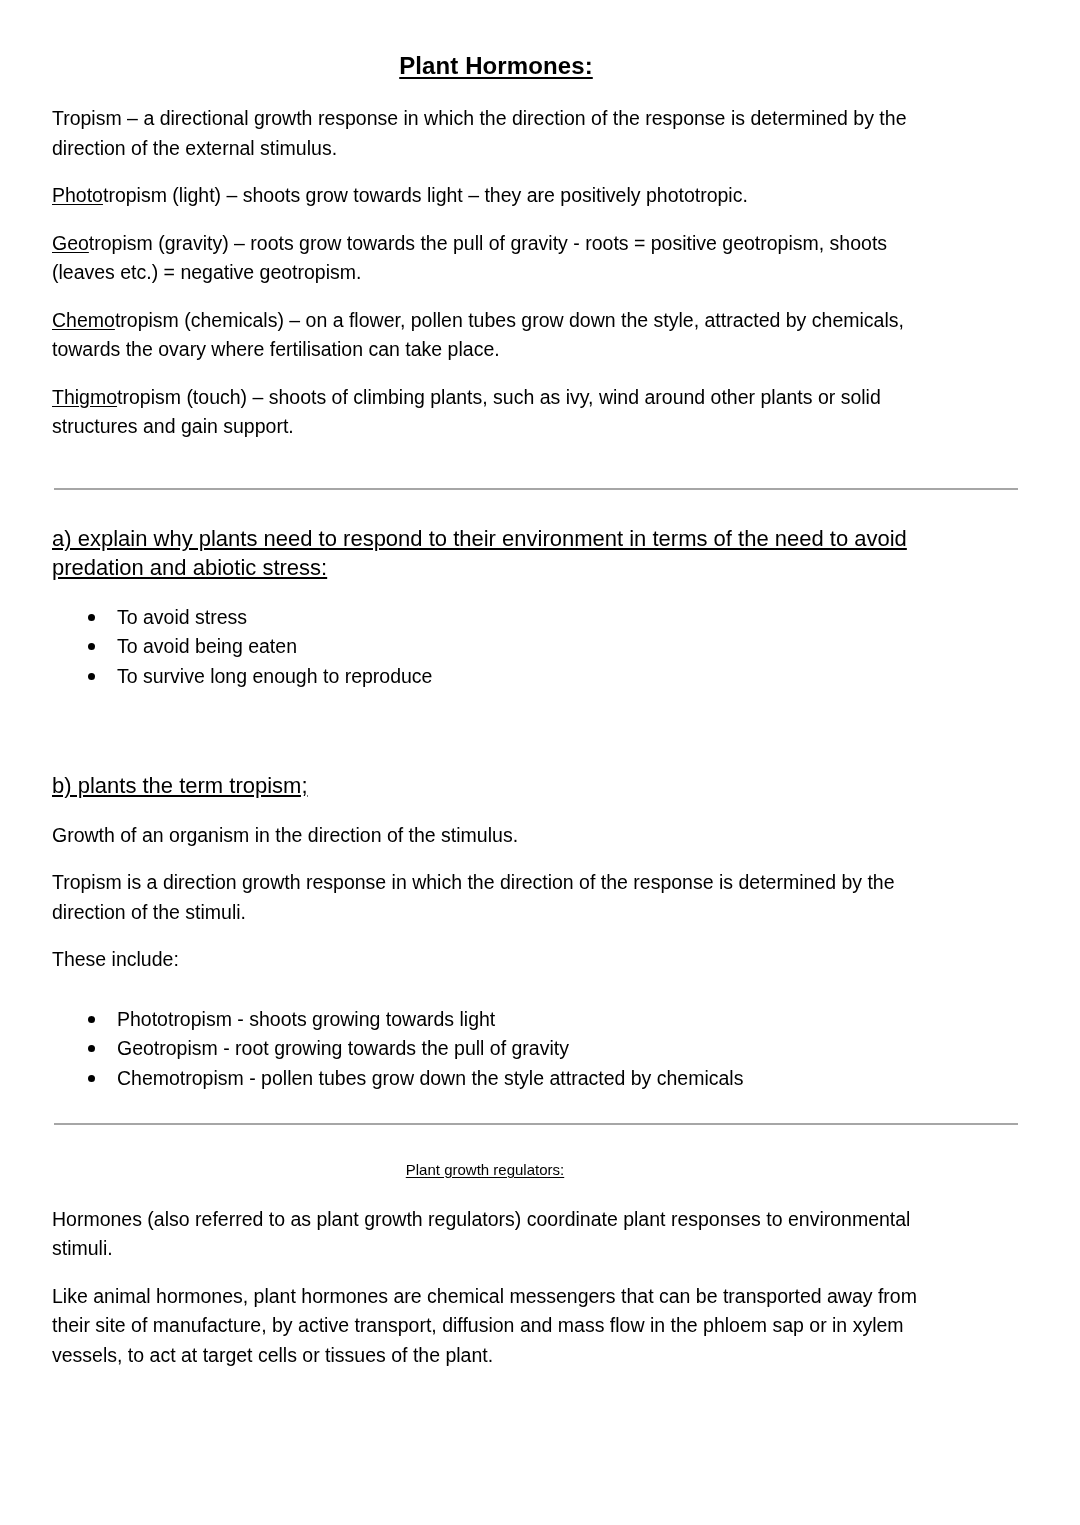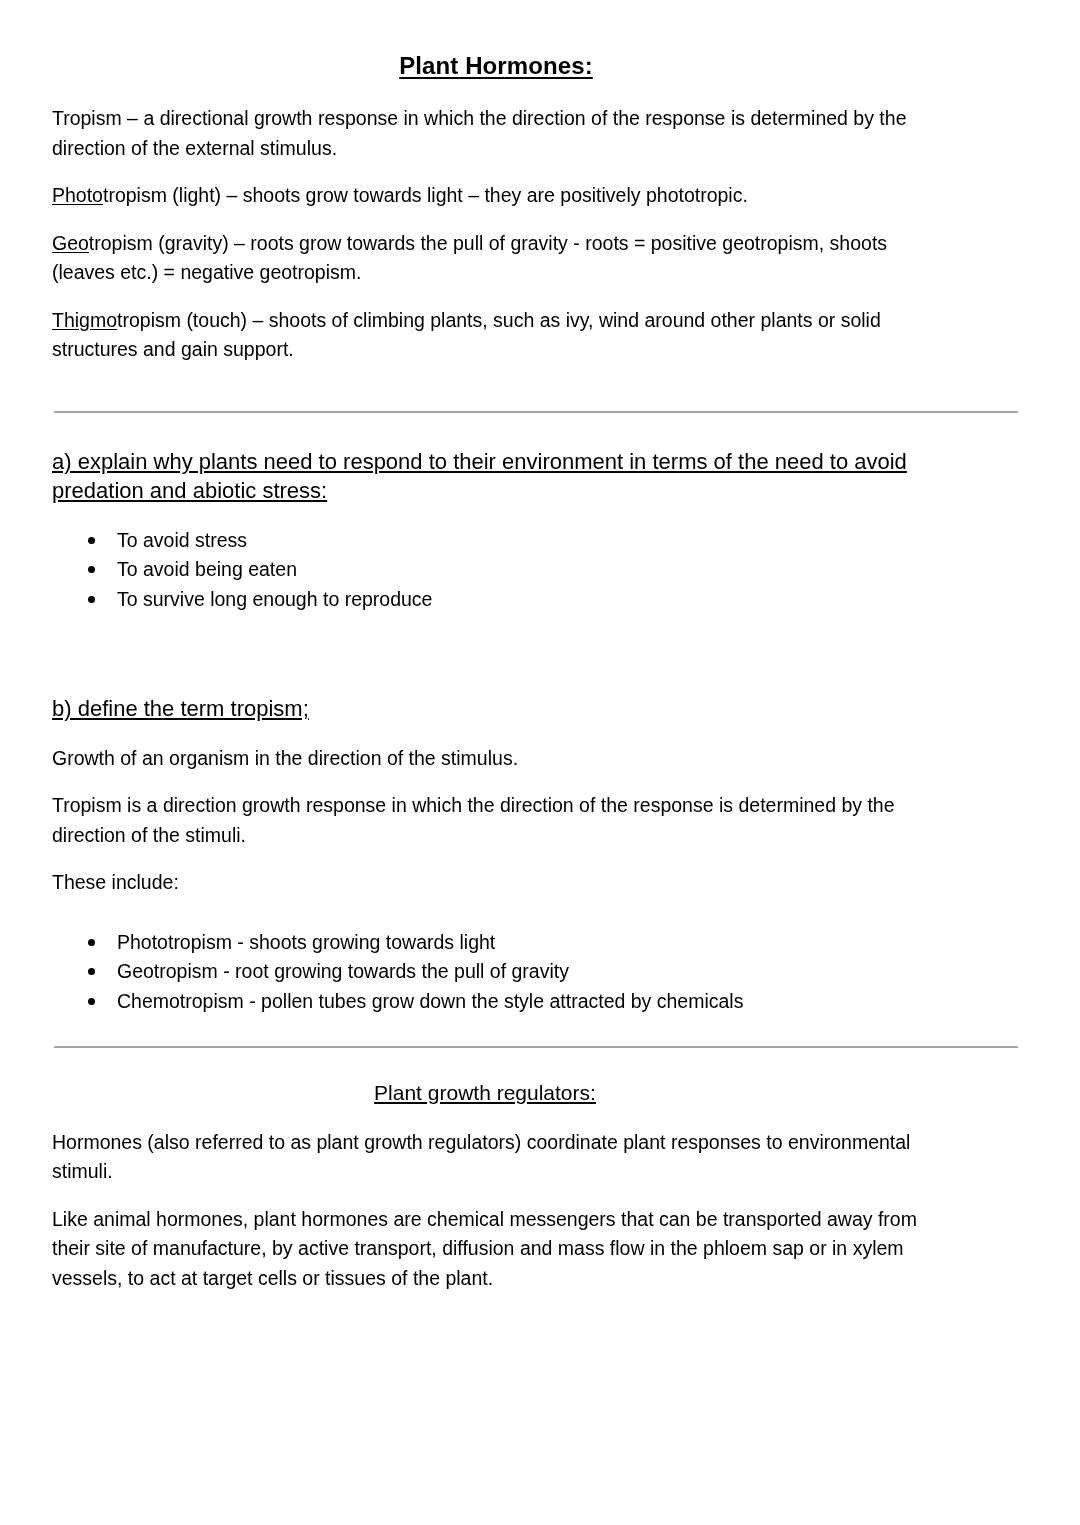--- a/index.html
+++ b/index.html
@@ -80,21 +80,21 @@
     position: absolute;
     left: 36px;
     top: 11px;
     width: 7px;
     height: 7px;
     border-radius: 50%;
     background: #000;
   }
   .centered-head {
     text-align: center;
-    font-size: 21px;
+    font-size: 15px;
     line-height: 29.5px;
     margin: 0;
   }
   .centered-head span {
     text-decoration: underline;
     text-underline-offset: 2px;
   }
   .sp-12 { height: 12px; }
   .sp-20 { height: 20px; }
   .sp-24 { height: 24px; }
@@ -114,20 +114,21 @@
 
   <div class="body-wrap">
 
     <p class="para">Tropism – a directional growth response in which the direction of the response is determined by the direction of the external stimulus.</p>
 
 
     <p class="para"><span class="u">Photo</span><span>tropism (light) – shoots grow towards light – they are positively phototropic.</span></p>
 
     <p class="para"><span class="u">Geo</span><span>tropism (gravity) – roots grow towards the pull of gravity - roots = positive geotropism, shoots (leaves etc.) = negative geotropism.</span></p>
 
+    <p class="para"><span class="u">Chemo</span><span>tropism (chemicals) – on a flower, pollen tubes grow down the style, attracted by chemicals, towards the ovary where fertilisation can take place.</span></p>
 
     <p class="para"><span class="u">Thigmo</span><span>tropism (touch) – shoots of climbing plants, such as ivy, wind around other plants or solid structures and gain support.</span></p>
 
     <div class="sp-28"></div>
 
     <hr class="rule">
 
     <div class="sp-34"></div>
 
     <p class="section-head">a) explain why plants need to respond to their environment in terms of the need to avoid predation and abiotic stress:</p>
@@ -136,21 +137,21 @@
 
     <ul class="bullets">
       <li><span class="dot"></span><span>To avoid stress</span></li>
       <li><span class="dot"></span><span>To avoid being eaten</span></li>
       <li><span class="dot"></span><span>To survive long enough to reproduce</span></li>
     </ul>
 
     <div class="sp-56"></div>
     <div class="sp-24"></div>
 
-    <p class="section-head">b) define the term tropism;</p>
+    <p class="section-head">b) plants the term tropism;</p>
 
     <div class="sp-20"></div>
 
     <p class="para">Growth of an organism in the direction of the stimulus.</p>
 
     <p class="para">Tropism is a direction growth response in which the direction of the response is determined by the direction of the stimuli.</p>
 
     <p class="para">These include:</p>
 
     <div class="sp-12"></div>

